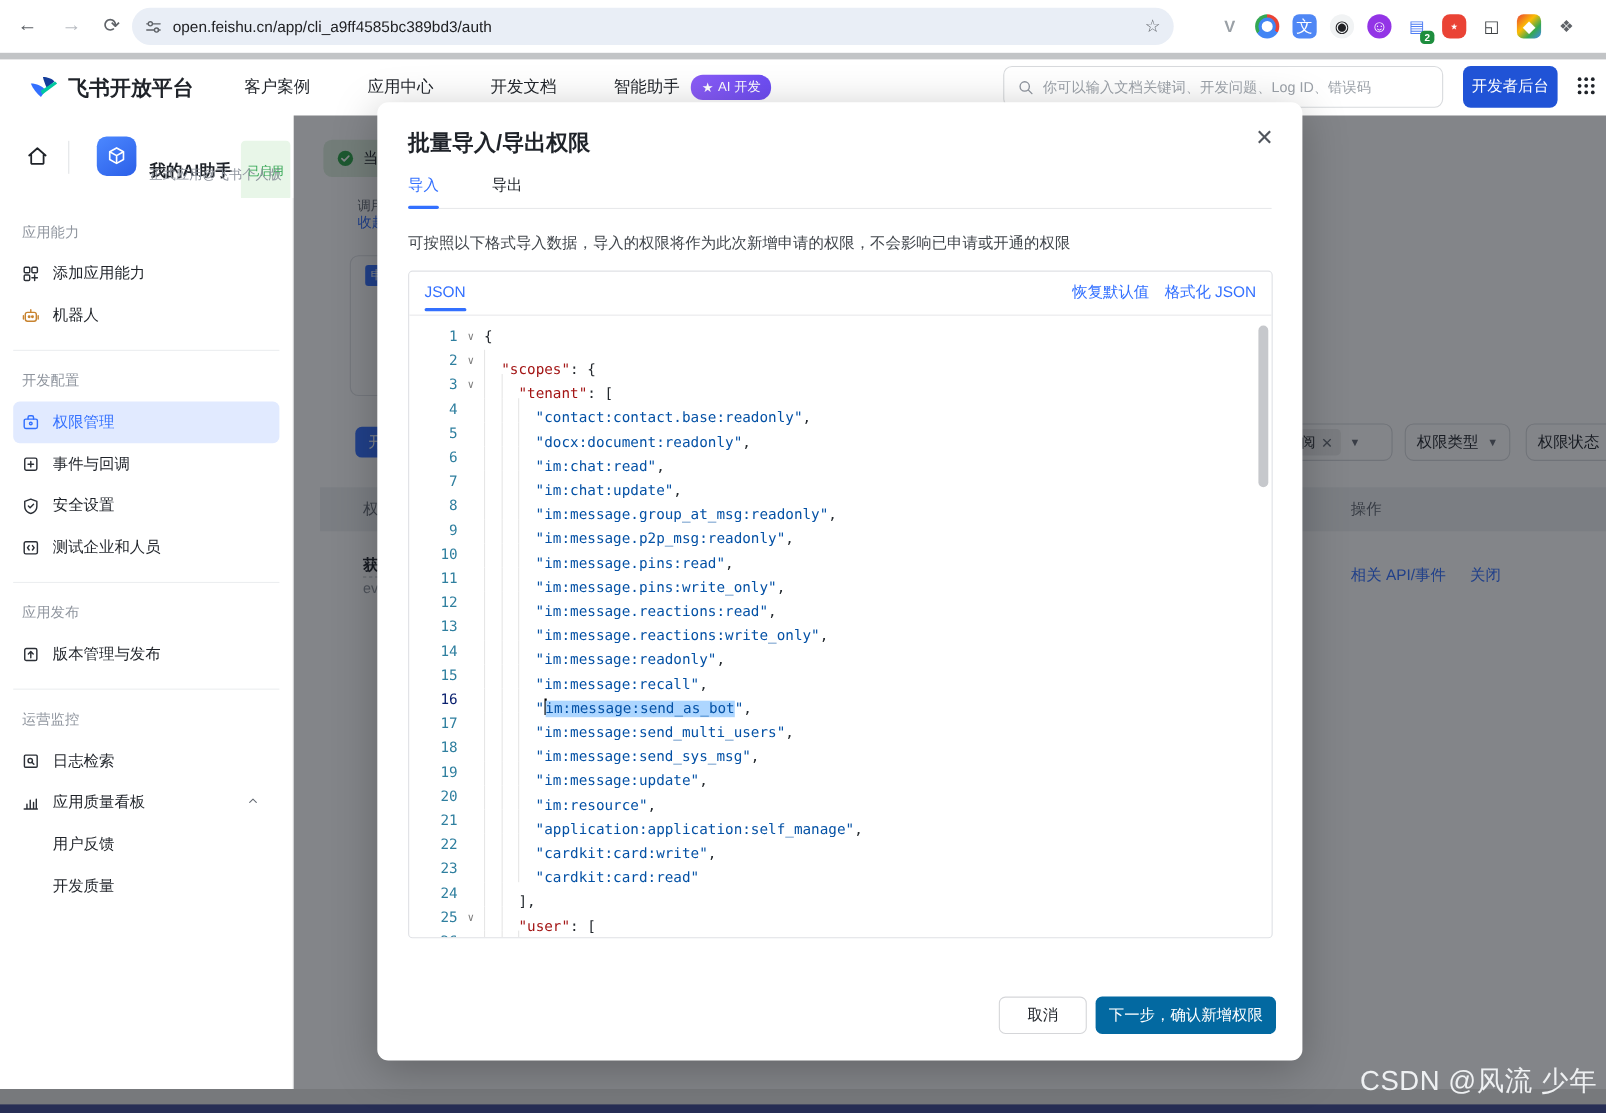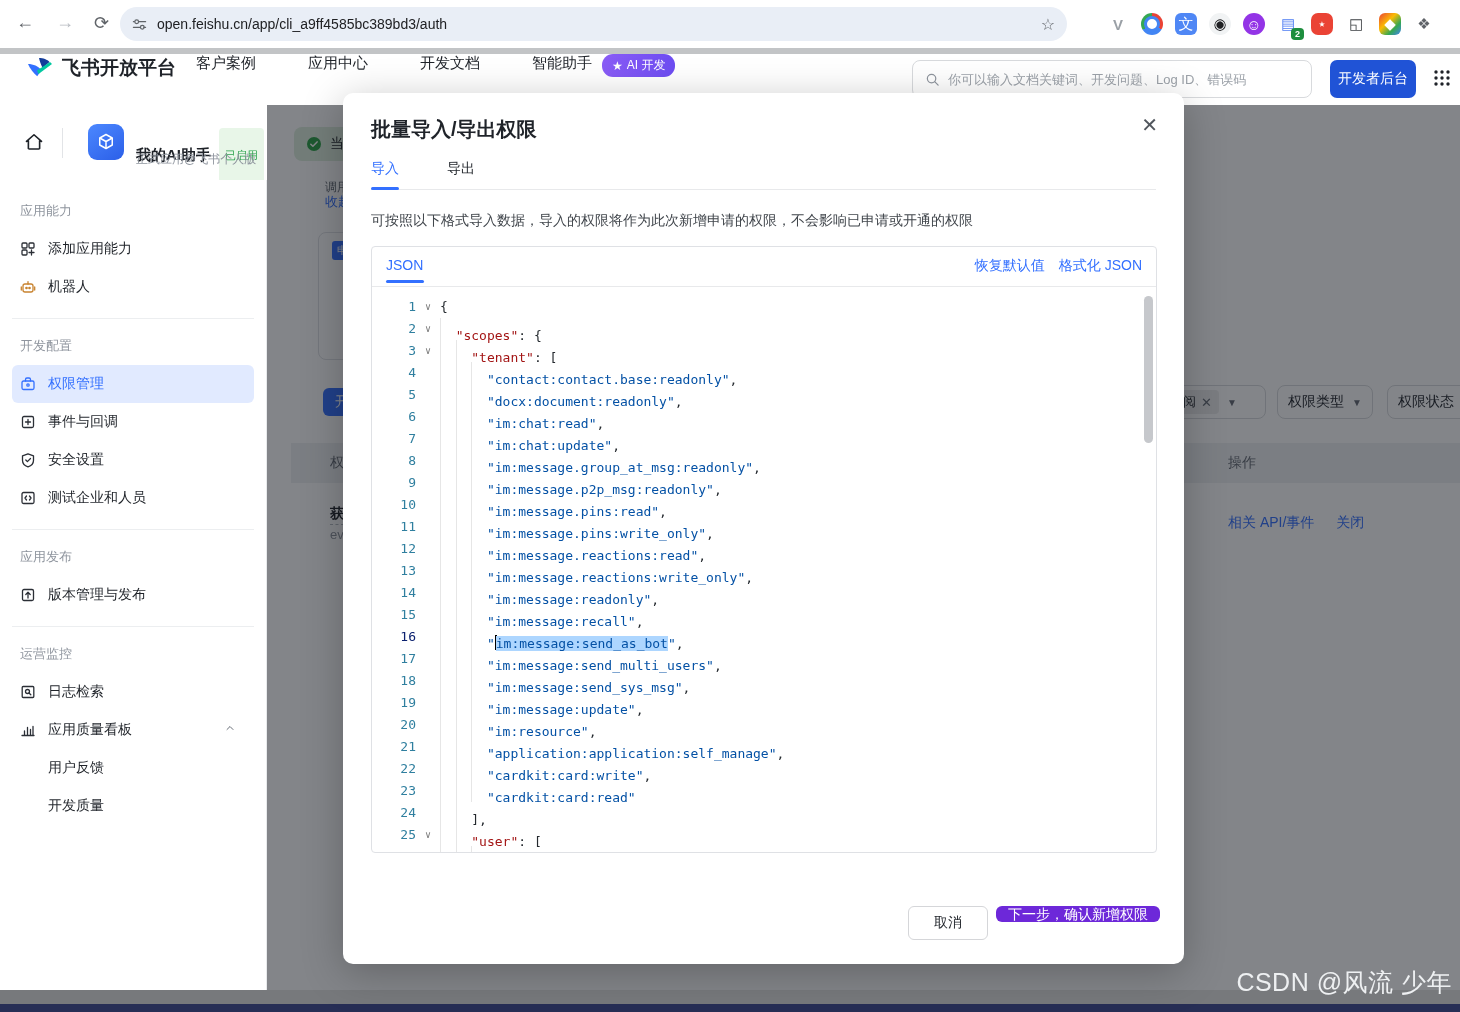--- a/index.html
+++ b/index.html
@@ -19,24 +19,24 @@
 .ext{width:28px;height:28px;display:flex;align-items:center;justify-content:center;position:relative;font-size:15px}
 .ext .bg{width:22px;height:22px;display:flex;align-items:center;justify-content:center}
 .ext-chrome .bg{border-radius:50%;background:conic-gradient(#ea4335 0 33%,#4285f4 33% 66%,#34a853 66% 100%);position:relative}
 .ext-chrome .bg:after{content:"";width:10px;height:10px;border-radius:50%;background:#fff;border:3px solid #4285f4}
 .ext-picker .bg{background:linear-gradient(135deg,#ea4335,#fbbc04 40%,#34a853 70%,#4285f4)}
 .ext .badge{position:absolute;right:-2px;bottom:-2px;background:#1e8e3e;color:#fff;font-size:9px;
   padding:1px 4px;border-radius:4px;line-height:10px;font-weight:bold}
 #top-shade{position:absolute;left:0;top:48px;width:1460px;height:6px;background:#c2c4c6;z-index:4}
 
 
-#app-header{position:absolute;left:0;top:54px;width:1460px;height:51px;background:#fff;display:flex;align-items:flex-start}
+#app-header{position:absolute;left:0;top:54px;width:1460px;height:51px;background:#fff;display:flex;align-items:center}
 #brand{display:flex;align-items:center;gap:8px;margin-left:26px}
 #brand-title{font-size:19px;font-weight:bold}
-#main-nav{display:flex;gap:52px;margin-left:20px;font-size:15px;font-weight:500}
+#main-nav{display:flex;gap:52px;margin-left:46px;font-size:15px;font-weight:500}
 #ai-badge{margin-left:10px;background:linear-gradient(90deg,#8a5cf6,#6d4df2);color:#fff;font-size:12px;
   border-radius:11px;padding:3px 10px;display:flex;align-items:center;gap:4px}
 #hdr-search{position:absolute;left:912px;top:6px;width:400px;height:38px;border:1px solid #d8dadd;border-radius:8px;
   display:flex;align-items:center;padding:0 12px;gap:8px;color:#8f959e}
 #hdr-search input{border:none;outline:none;font-size:13px;width:340px;background:transparent;color:#1f2329;
   font-family:"Liberation Sans",sans-serif}
 #hdr-search input::placeholder{color:#9ca2a9}
 #console-btn{position:absolute;left:1330px;top:6px;width:86px;height:38px;background:#2053d6;color:#fff;
   border:none;border-radius:7px;font-size:14px;font-family:"Liberation Sans",sans-serif}
 #grid-icon{position:absolute;left:1433px;top:15px}
@@ -112,21 +112,21 @@
 .cl.act .ln{color:#0b216f}
 .fold{width:24px;text-align:center;color:#7d7d7d;font-size:10px;flex:none}
 .ct{color:#24292e}
 .ig{display:inline-block;width:2ch;height:22px;border-left:1px solid #e6e6e6}
 .k{color:#a31515}.s{color:#0451a5}
 .sel{background:#add6ff}
 .cur{display:inline-block;width:2px;height:15px;background:#000;vertical-align:-2px;margin-right:-1px}
 #ed-scroll{position:absolute;right:3px;top:49px;width:9px;height:147px;background:#c6c8cc;border-radius:5px}
 #m-cancel{position:absolute;left:565px;top:813px;width:80px;height:34px;background:#fff;border:1px solid #d5d6d9;
   border-radius:6px;font-size:14px;color:#1f2329;font-family:"Liberation Sans",sans-serif}
-#m-confirm{position:absolute;left:653px;top:813px;width:164px;height:16px;background:#6d28d9;border:none;
+#m-confirm{position:absolute;left:653px;top:813px;width:164px;height:34px;background:#0369a1;border:none;
   border-radius:6px;font-size:14px;color:#fff;font-family:"Liberation Sans",sans-serif}
 </style>
 </head>
 <body>
 
 <div id="browser-bar">
   <span class="nav-glyph" style="left:16px">←</span>
   <span class="nav-glyph" style="left:56px;color:#b8bcc2">→</span>
   <span class="nav-glyph" style="left:94px">⟳</span>
   <div id="url-pill">

